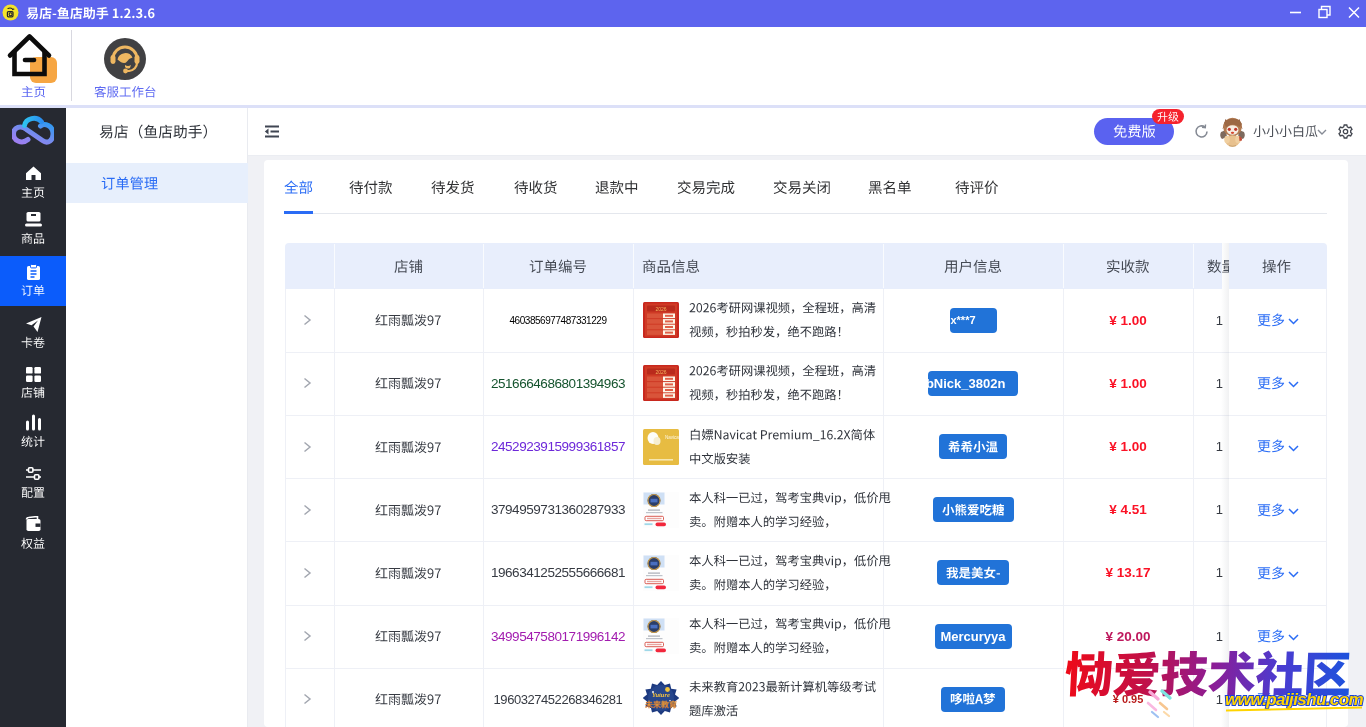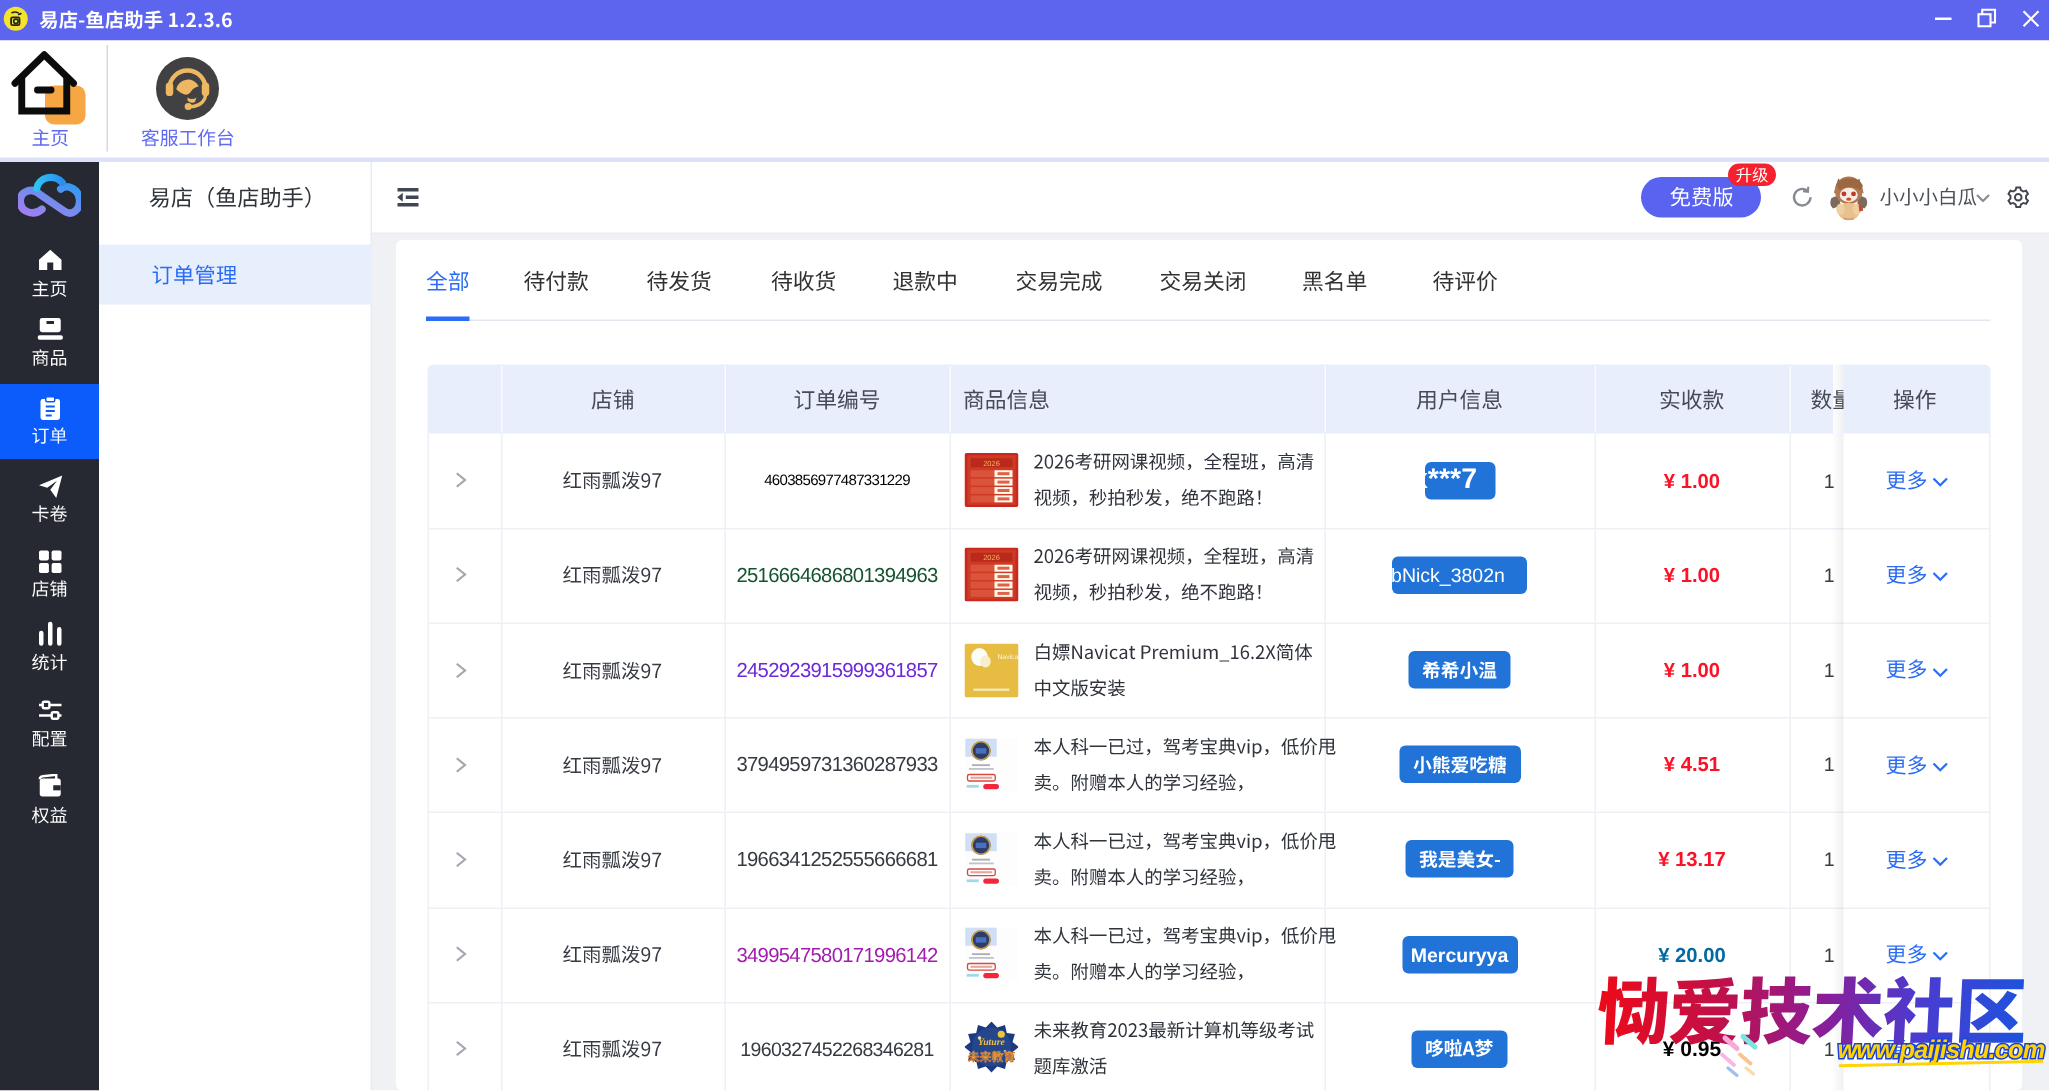--- a/index.html
+++ b/index.html
@@ -275,21 +275,21 @@
       <rect x="22" y="29.599999999999998" width="8" height="2" fill="#e06048"></rect>
     </g>
   </svg>
 <svg style="position:absolute;left:689.0px;top:298.1px" width="187.2" height="17.8" viewBox="0 -14.27 187.2 17.81">
     <use href="#p1a" fill="#2f333b"></use>
   </svg>
 <svg style="position:absolute;left:689.0px;top:322.1px" width="159.9" height="17.8" viewBox="0 -14.27 159.9 17.81">
     <use href="#p1b" fill="#2f333b"></use>
   </svg>
 <div style="position:absolute;left:949.5px;top:307.6px;width:47px;height:25px;background:#2173d8;border-radius:4px"></div>
-<div style="position:absolute;left:949.5px;top:307.6px;width:27px;height:25px;display:flex;align-items:center;justify-content:center;font-size:19px;font-weight:bold;color:#fff">x***7</div>
+<div style="position:absolute;left:949.5px;top:307.6px;width:27px;height:25px;display:flex;align-items:center;justify-content:center;font-size:11px;font-weight:bold;color:#fff">x***7</div>
 <div style="position:absolute;left:1063px;top:310.1px;width:130px;height:20px;display:flex;align-items:center;justify-content:center;font-size:13.5px;font-weight:bold;color:#fb1226">¥ 1.00</div>
 <div style="position:absolute;left:1193px;top:310.1px;width:30px;height:20px;display:flex;align-items:center;justify-content:flex-end;font-size:13px;color:#363a42">1</div>
 <svg style="position:absolute;left:1257.0px;top:308.9px" width="28.0" height="20.3" viewBox="0 -16.24 28.0 20.27">
     <use href="#gd" fill="#2a6cf5"></use>
   </svg>
 <svg class="abs" style="left:1288px;top:318.1px" width="11" height="7" viewBox="0 0 11 7">
     <path d="M1 1 L5.5 5.5 L10 1" fill="none" stroke="#2a6cf5" stroke-width="1.5"></path>
   </svg>
 <svg class="abs" style="left:303px;top:377.3px" width="9" height="12" viewBox="0 0 9 12">
     <path d="M1.5 1.5 L7 6 L1.5 10.5" fill="none" stroke="#a3a7b0" stroke-width="1.5"></path>
@@ -324,21 +324,21 @@
       <rect x="22" y="29.599999999999998" width="8" height="2" fill="#e06048"></rect>
     </g>
   </svg>
 <svg style="position:absolute;left:689.0px;top:361.3px" width="187.2" height="17.8" viewBox="0 -14.27 187.2 17.81">
     <use href="#p1a" fill="#2f333b"></use>
   </svg>
 <svg style="position:absolute;left:689.0px;top:385.3px" width="159.9" height="17.8" viewBox="0 -14.27 159.9 17.81">
     <use href="#p1b" fill="#2f333b"></use>
   </svg>
 <div style="position:absolute;left:928.0px;top:370.8px;width:90px;height:25px;background:#2173d8;border-radius:4px"></div>
-<div style="position:absolute;left:928.0px;top:370.8px;width:71px;height:25px;display:flex;align-items:center;justify-content:center;font-size:13px;font-weight:normal;color:#fff">tbNick_3802n</div>
+<div style="position:absolute;left:928.0px;top:370.8px;width:71px;height:25px;display:flex;align-items:center;justify-content:center;font-size:13px;font-weight:bold;color:#fff">tbNick_3802n</div>
 <div style="position:absolute;left:1063px;top:373.3px;width:130px;height:20px;display:flex;align-items:center;justify-content:center;font-size:13.5px;font-weight:bold;color:#fb1226">¥ 1.00</div>
 <div style="position:absolute;left:1193px;top:373.3px;width:30px;height:20px;display:flex;align-items:center;justify-content:flex-end;font-size:13px;color:#363a42">1</div>
 <svg style="position:absolute;left:1257.0px;top:372.1px" width="28.0" height="20.3" viewBox="0 -16.24 28.0 20.27">
     <use href="#gd" fill="#2a6cf5"></use>
   </svg>
 <svg class="abs" style="left:1288px;top:381.3px" width="11" height="7" viewBox="0 0 11 7">
     <path d="M1 1 L5.5 5.5 L10 1" fill="none" stroke="#2a6cf5" stroke-width="1.5"></path>
   </svg>
 <svg class="abs" style="left:303px;top:440.5px" width="9" height="12" viewBox="0 0 9 12">
     <path d="M1.5 1.5 L7 6 L1.5 10.5" fill="none" stroke="#a3a7b0" stroke-width="1.5"></path>
@@ -469,21 +469,21 @@
     <rect x="1.5" y="31.3" width="8" height="1.8" fill="#9fd8e8"></rect>
   </svg>
 <svg style="position:absolute;left:689.0px;top:614.1px" width="201.9" height="17.8" viewBox="0 -14.27 201.9 17.81">
     <use href="#p4a" fill="#2f333b"></use>
   </svg>
 <svg style="position:absolute;left:689.0px;top:638.1px" width="147.6" height="17.8" viewBox="0 -14.27 147.6 17.81">
     <use href="#p4b" fill="#2f333b"></use>
   </svg>
 <div style="position:absolute;left:934.5px;top:623.6px;width:77px;height:25px;background:#2173d8;border-radius:4px"></div>
 <div style="position:absolute;left:934.5px;top:623.6px;width:77px;height:25px;display:flex;align-items:center;justify-content:center;font-size:13px;font-weight:bold;color:#fff">Mercuryya</div>
-<div style="position:absolute;left:1063px;top:626.1px;width:130px;height:20px;display:flex;align-items:center;justify-content:center;font-size:13.5px;font-weight:bold;color:#0369a1">¥ 20.00</div>
+<div style="position:absolute;left:1063px;top:626.1px;width:130px;height:20px;display:flex;align-items:center;justify-content:center;font-size:13.5px;font-weight:bold;color:#be185d">¥ 20.00</div>
 <div style="position:absolute;left:1193px;top:626.1px;width:30px;height:20px;display:flex;align-items:center;justify-content:flex-end;font-size:13px;color:#363a42">1</div>
 <svg style="position:absolute;left:1257.0px;top:624.9px" width="28.0" height="20.3" viewBox="0 -16.24 28.0 20.27">
     <use href="#gd" fill="#2a6cf5"></use>
   </svg>
 <svg class="abs" style="left:1288px;top:634.1px" width="11" height="7" viewBox="0 0 11 7">
     <path d="M1 1 L5.5 5.5 L10 1" fill="none" stroke="#2a6cf5" stroke-width="1.5"></path>
   </svg>
 <svg class="abs" style="left:303px;top:693.3px" width="9" height="12" viewBox="0 0 9 12">
     <path d="M1.5 1.5 L7 6 L1.5 10.5" fill="none" stroke="#a3a7b0" stroke-width="1.5"></path>
   </svg>
@@ -505,21 +505,21 @@
 <svg style="position:absolute;left:689.0px;top:677.3px" width="187.2" height="17.8" viewBox="0 -14.27 187.2 17.81">
     <use href="#p7a" fill="#2f333b"></use>
   </svg>
 <svg style="position:absolute;left:689.0px;top:701.3px" width="49.2" height="17.8" viewBox="0 -14.27 49.2 17.81">
     <use href="#p7b" fill="#2f333b"></use>
   </svg>
 <div style="position:absolute;left:941.0px;top:686.8000000000001px;width:64px;height:25px;background:#2173d8;border-radius:4px"></div>
 <svg style="position:absolute;left:950.2px;top:689.3px" width="45.5" height="18.1" viewBox="0 -14.50 45.5 18.10">
     <path fill="#fff" d="M7.7 -10.6 9.2 -10.3Q8.5 -9.4 7.6 -8.5Q6.7 -7.7 5.4 -7Q5.3 -7.1 5.1 -7.3Q4.9 -7.5 4.7 -7.7Q4.6 -7.9 4.4 -8Q5.6 -8.5 6.4 -9.2Q7.3 -9.9 7.7 -10.6ZM8.4 -6 9.9 -5.7Q9.2 -4.6 8.1 -3.6Q7.1 -2.6 5.5 -1.8Q5.5 -2 5.3 -2.2Q5.1 -2.4 5 -2.6Q4.8 -2.8 4.6 -2.9Q5.6 -3.3 6.3 -3.8Q7 -4.3 7.5 -4.9Q8 -5.5 8.4 -6ZM7.7 -9.5H10.6V-8.3H6.6ZM10.1 -9.5H10.4L10.6 -9.5L11.6 -9.1Q11.2 -8.1 10.5 -7.4Q9.9 -6.6 9.1 -6.1Q8.2 -5.5 7.3 -5.1Q6.4 -4.7 5.4 -4.5Q5.2 -4.7 5 -5.1Q4.8 -5.4 4.6 -5.6Q5.5 -5.8 6.3 -6.1Q7.2 -6.5 7.9 -6.9Q8.7 -7.4 9.2 -8Q9.8 -8.6 10.1 -9.3ZM7.9 -4.9H11.1V-3.7H6.8ZM10.6 -4.9H10.9L11.2 -5L12.2 -4.5Q11.7 -3.3 11.1 -2.3Q10.4 -1.4 9.4 -0.7Q8.5 -0 7.4 0.4Q6.4 0.9 5.1 1.2Q5 0.9 4.8 0.6Q4.6 0.2 4.3 -0Q5.4 -0.2 6.4 -0.6Q7.4 -1 8.2 -1.6Q9.1 -2.2 9.7 -3Q10.3 -3.7 10.6 -4.7ZM6.1 -7.1 7.2 -7.8Q7.6 -7.6 8 -7.3Q8.5 -7 8.7 -6.7L7.6 -5.9Q7.3 -6.2 6.9 -6.5Q6.5 -6.8 6.1 -7.1ZM6.8 -2.2 8 -2.9Q8.4 -2.7 8.8 -2.4Q9.3 -2.1 9.5 -1.8L8.3 -1Q8.1 -1.3 7.7 -1.6Q7.2 -1.9 6.8 -2.2ZM1.6 -9.4H4.5V-1.9H1.6V-3.3H3.1V-8H1.6ZM0.8 -9.4H2.2V-0.9H0.8Z M13.9 -9.5H16.3V-2.2H13.9V-3.5H15.1V-8.2H13.9ZM13.2 -9.5H14.4V-1H13.2ZM21.1 -10.5 22.4 -10.8Q22.6 -10.3 22.7 -9.8Q22.9 -9.2 23 -8.8L21.6 -8.5Q21.6 -8.9 21.5 -9.4Q21.3 -10 21.1 -10.5ZM19.9 -8.5H24.4V-7.2H19.9ZM20 -6.5 21.2 -6.8Q21.3 -6.1 21.4 -5.3Q21.5 -4.6 21.6 -3.8Q21.7 -3.1 21.7 -2.4Q21.8 -1.8 21.8 -1.2L20.5 -0.9Q20.5 -1.5 20.5 -2.1Q20.4 -2.8 20.4 -3.6Q20.3 -4.3 20.2 -5.1Q20.2 -5.9 20 -6.5ZM22.9 -6.9 24.3 -6.6Q24.2 -5.8 24 -4.9Q23.9 -4 23.7 -3.1Q23.6 -2.2 23.4 -1.4Q23.3 -0.6 23.1 0L22 -0.2Q22.1 -0.9 22.2 -1.7Q22.4 -2.5 22.5 -3.4Q22.6 -4.3 22.7 -5.2Q22.8 -6.1 22.9 -6.9ZM19.4 -0.6H24.6V0.7H19.4ZM16.6 -8.2H19.6V-6.8H16.6ZM16.4 -4.3Q17 -4.5 17.9 -4.7Q18.7 -5 19.6 -5.3L19.8 -4.1Q19 -3.8 18.3 -3.5Q17.5 -3.2 16.8 -2.9ZM17.5 -10.6H18.8V-0.4Q18.8 0.1 18.7 0.4Q18.6 0.7 18.3 0.8Q18.1 1 17.7 1.1Q17.3 1.1 16.8 1.1Q16.8 0.8 16.6 0.5Q16.5 0.1 16.4 -0.2Q16.7 -0.2 17 -0.2Q17.2 -0.2 17.3 -0.2Q17.4 -0.2 17.5 -0.2Q17.5 -0.3 17.5 -0.4Z M25 0 27.9 -9.3H30.1L33.1 0H31.1L29.8 -4.8Q29.6 -5.6 29.4 -6.3Q29.2 -7.1 29 -7.8H28.9Q28.8 -7.1 28.6 -6.3Q28.4 -5.6 28.2 -4.8L26.8 0ZM26.8 -2.4V-3.8H31.2V-2.4Z M36.3 -2 37.5 -2.8Q37.9 -2.6 38.4 -2.4Q38.9 -2.1 39.4 -1.9Q39.9 -1.6 40.2 -1.4L38.9 -0.5Q38.6 -0.7 38.2 -1Q37.7 -1.3 37.2 -1.5Q36.7 -1.8 36.3 -2ZM38 -4.5H42.7V-3.3H36.8ZM33.6 -9.5H39V-8.2H33.6ZM35.7 -10.6H37.1V-5.1H35.7ZM39.3 -9.5H45V-8.2H39.3ZM41.2 -10.6H42.6V-5.1H41.2ZM42.8 -8.8Q43.1 -8.4 43.5 -7.9Q43.9 -7.4 44.4 -7.1Q44.9 -6.7 45.3 -6.4Q45.1 -6.2 44.8 -5.9Q44.5 -5.6 44.4 -5.3Q43.9 -5.7 43.4 -6.2Q42.9 -6.7 42.5 -7.3Q42.1 -7.8 41.8 -8.4ZM37.1 -8.3Q37.2 -8.3 37.5 -8.1Q37.7 -7.9 38.1 -7.7Q38.4 -7.5 38.6 -7.3Q38.9 -7.2 39 -7.1L38.2 -5.9Q38.1 -6 37.9 -6.3Q37.6 -6.5 37.4 -6.8Q37.1 -7.1 36.8 -7.3Q36.6 -7.5 36.4 -7.7ZM35.7 -8.9 36.6 -8.5Q36.4 -7.9 36 -7.3Q35.6 -6.7 35.1 -6.2Q34.7 -5.7 34.2 -5.3Q34.1 -5.5 33.8 -5.9Q33.5 -6.2 33.3 -6.3Q33.7 -6.6 34.2 -7Q34.7 -7.4 35 -7.9Q35.4 -8.4 35.7 -8.9ZM41.3 -8.9 42.3 -8.5Q42 -7.9 41.6 -7.3Q41.2 -6.7 40.7 -6.2Q40.2 -5.7 39.7 -5.4Q39.5 -5.6 39.3 -6Q39 -6.3 38.8 -6.5Q39.2 -6.7 39.7 -7.1Q40.2 -7.5 40.6 -7.9Q41 -8.4 41.3 -8.9ZM38.3 -5.6 39.8 -5Q39.2 -4.4 38.5 -3.8Q37.7 -3.3 36.8 -2.8Q36 -2.3 35.1 -2Q35 -2.1 34.8 -2.3Q34.6 -2.5 34.4 -2.7Q34.1 -2.9 34 -3Q34.8 -3.3 35.7 -3.7Q36.5 -4.2 37.2 -4.6Q37.9 -5.1 38.3 -5.6ZM42.2 -4.5H42.5L42.8 -4.6L43.8 -3.9Q43.2 -2.8 42.2 -1.9Q41.3 -1.1 40.1 -0.5Q38.9 0.1 37.5 0.5Q36.1 0.9 34.6 1.1Q34.6 0.9 34.5 0.6Q34.3 0.4 34.2 0.1Q34 -0.1 33.9 -0.3Q35.3 -0.4 36.6 -0.7Q37.9 -1.1 39 -1.5Q40.1 -2 40.9 -2.7Q41.7 -3.4 42.2 -4.3Z"></path>
   </svg>
-<div style="position:absolute;left:1063px;top:689.3px;width:130px;height:20px;display:flex;align-items:center;justify-content:center;font-size:14px;font-weight:bold;color:#000000">¥ 0.95</div>
+<div style="position:absolute;left:1063px;top:689.3px;width:130px;height:20px;display:flex;align-items:center;justify-content:center;font-size:11px;font-weight:bold;color:#b91c1c">¥ 0.95</div>
 <div style="position:absolute;left:1193px;top:689.3px;width:30px;height:20px;display:flex;align-items:center;justify-content:flex-end;font-size:13px;color:#363a42">1</div>
 <svg style="position:absolute;left:1257.0px;top:688.1px" width="28.0" height="20.3" viewBox="0 -16.24 28.0 20.27">
     <use href="#gd" fill="#2a6cf5"></use>
   </svg>
 <svg class="abs" style="left:1288px;top:697.3px" width="11" height="7" viewBox="0 0 11 7">
     <path d="M1 1 L5.5 5.5 L10 1" fill="none" stroke="#2a6cf5" stroke-width="1.5"></path>
   </svg>
 <div style="position:absolute;left:1221px;top:243px;width:8px;height:484px;background:linear-gradient(to right,rgba(50,60,80,0),rgba(50,60,80,0.07))"></div>
 <svg class="abs" style="left:1061px;top:636.3px" width="292" height="70" viewBox="0 -55.7 292 69.5">
     <defs>

